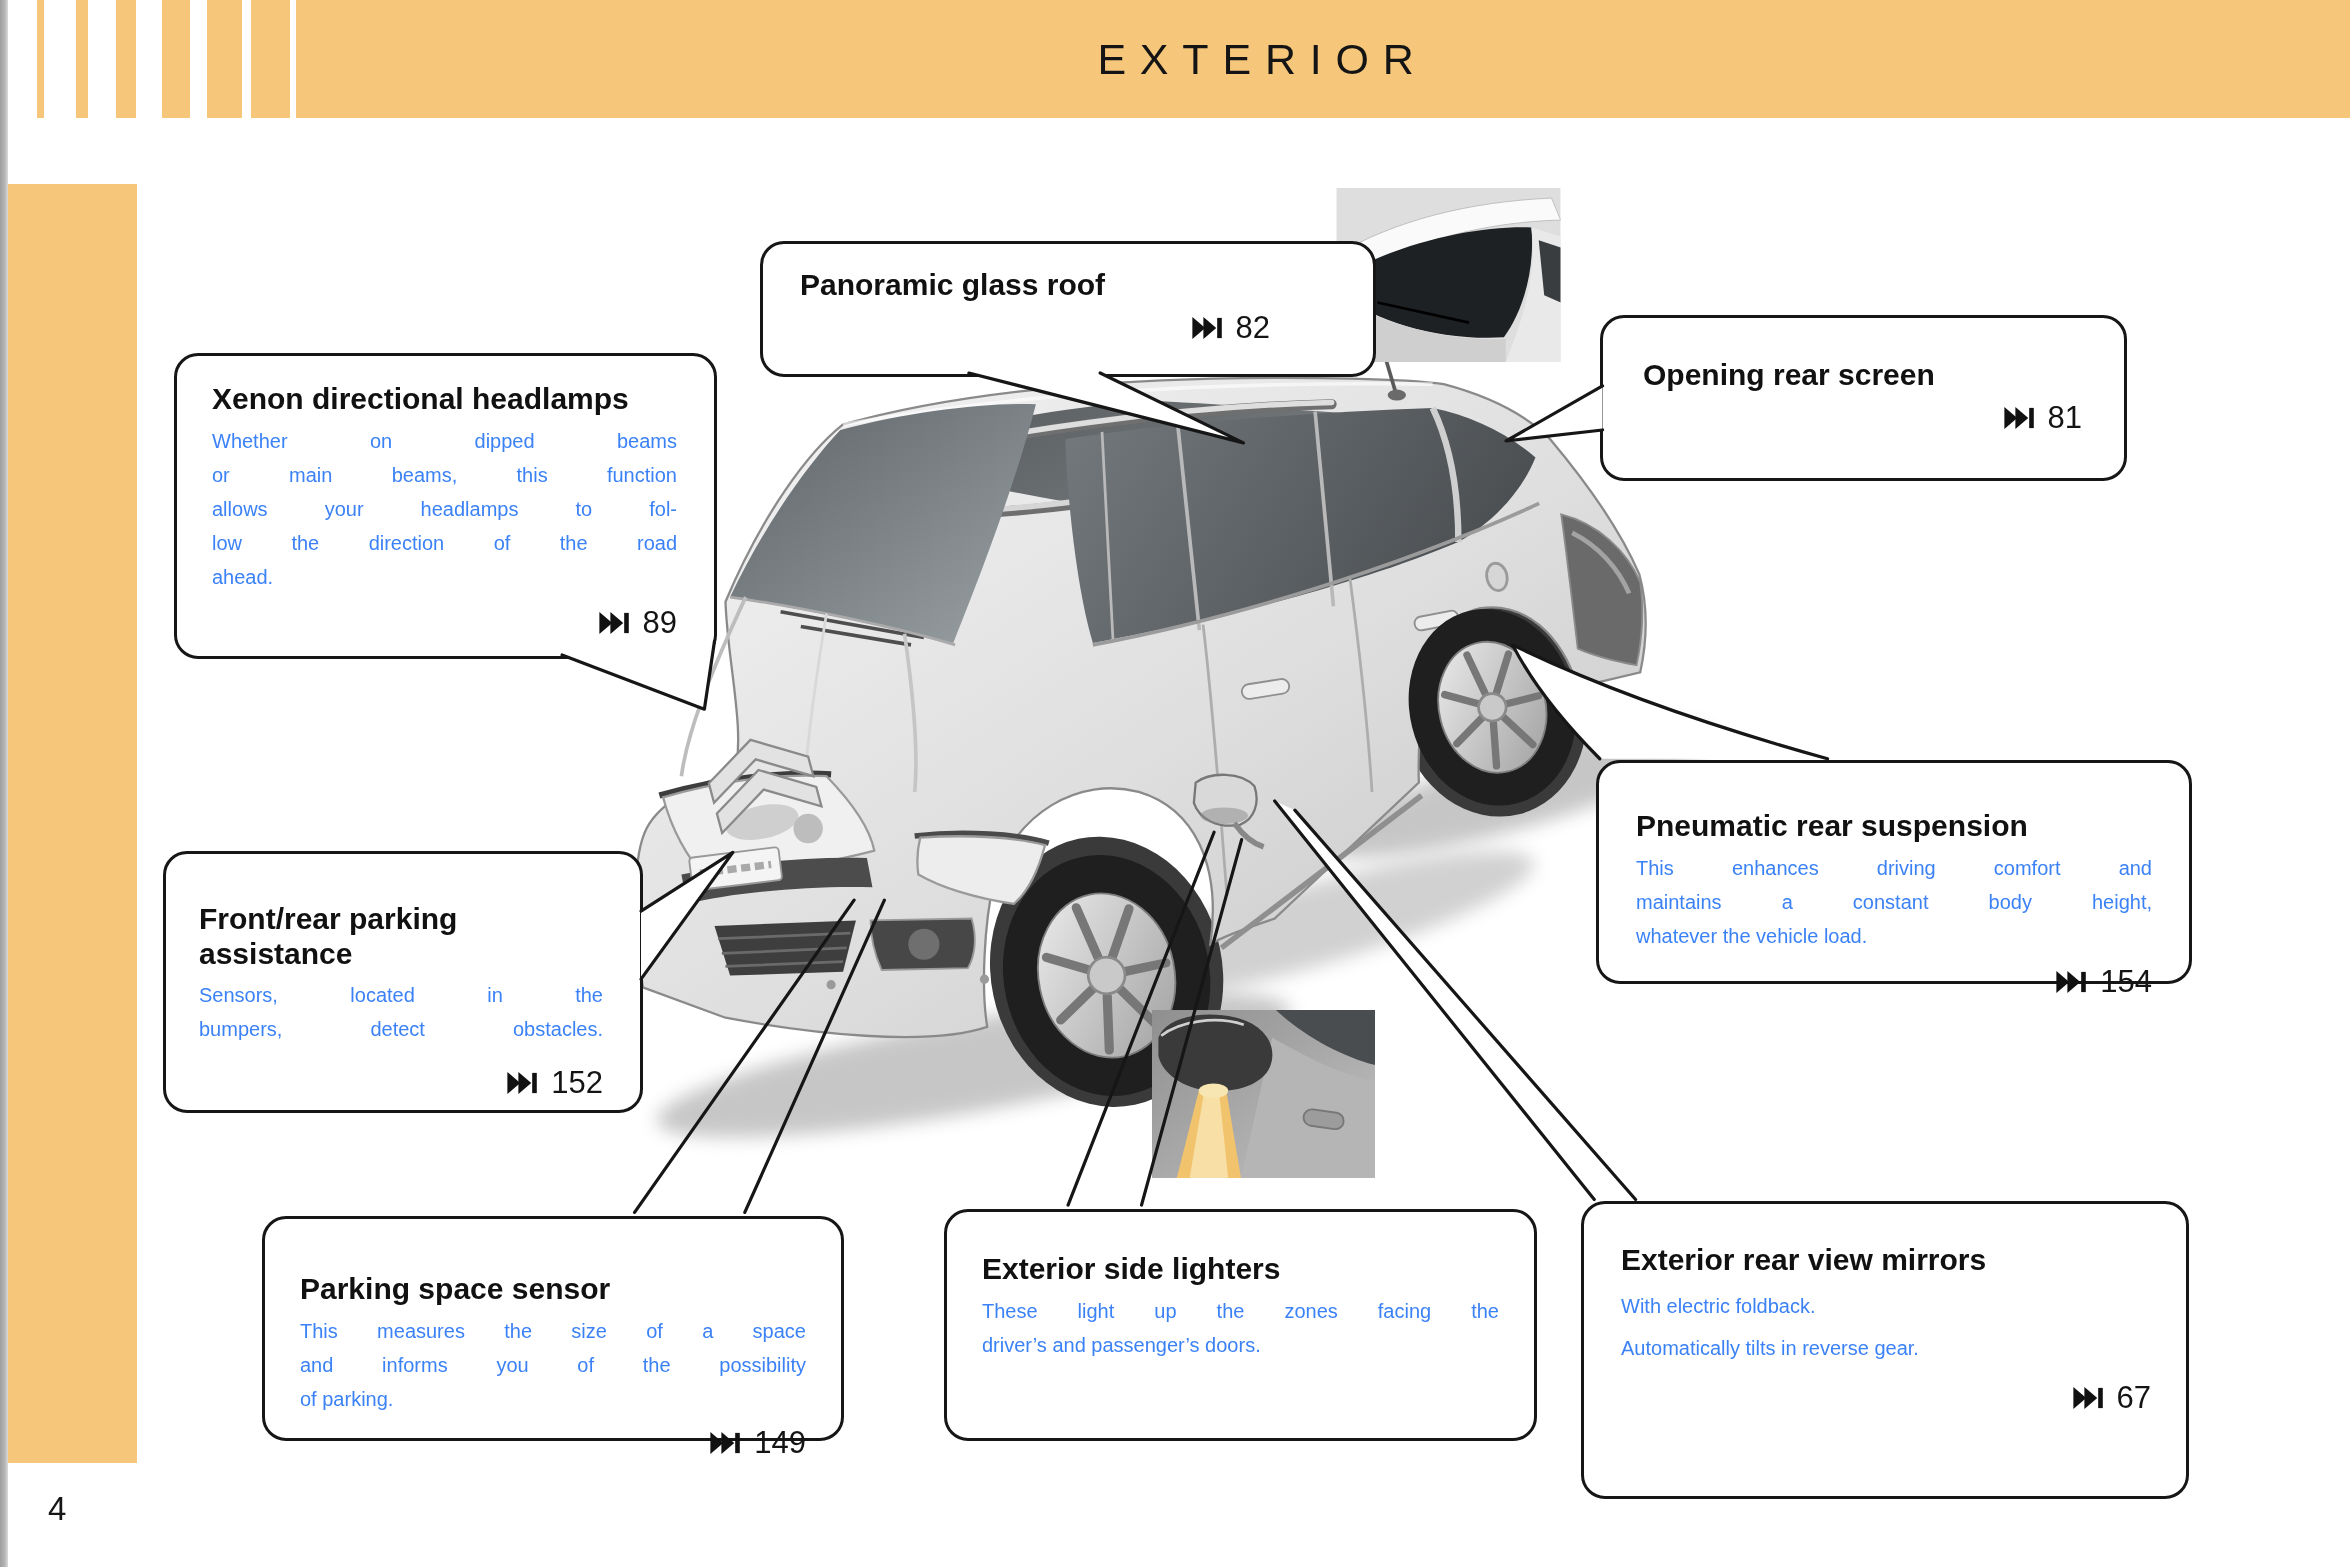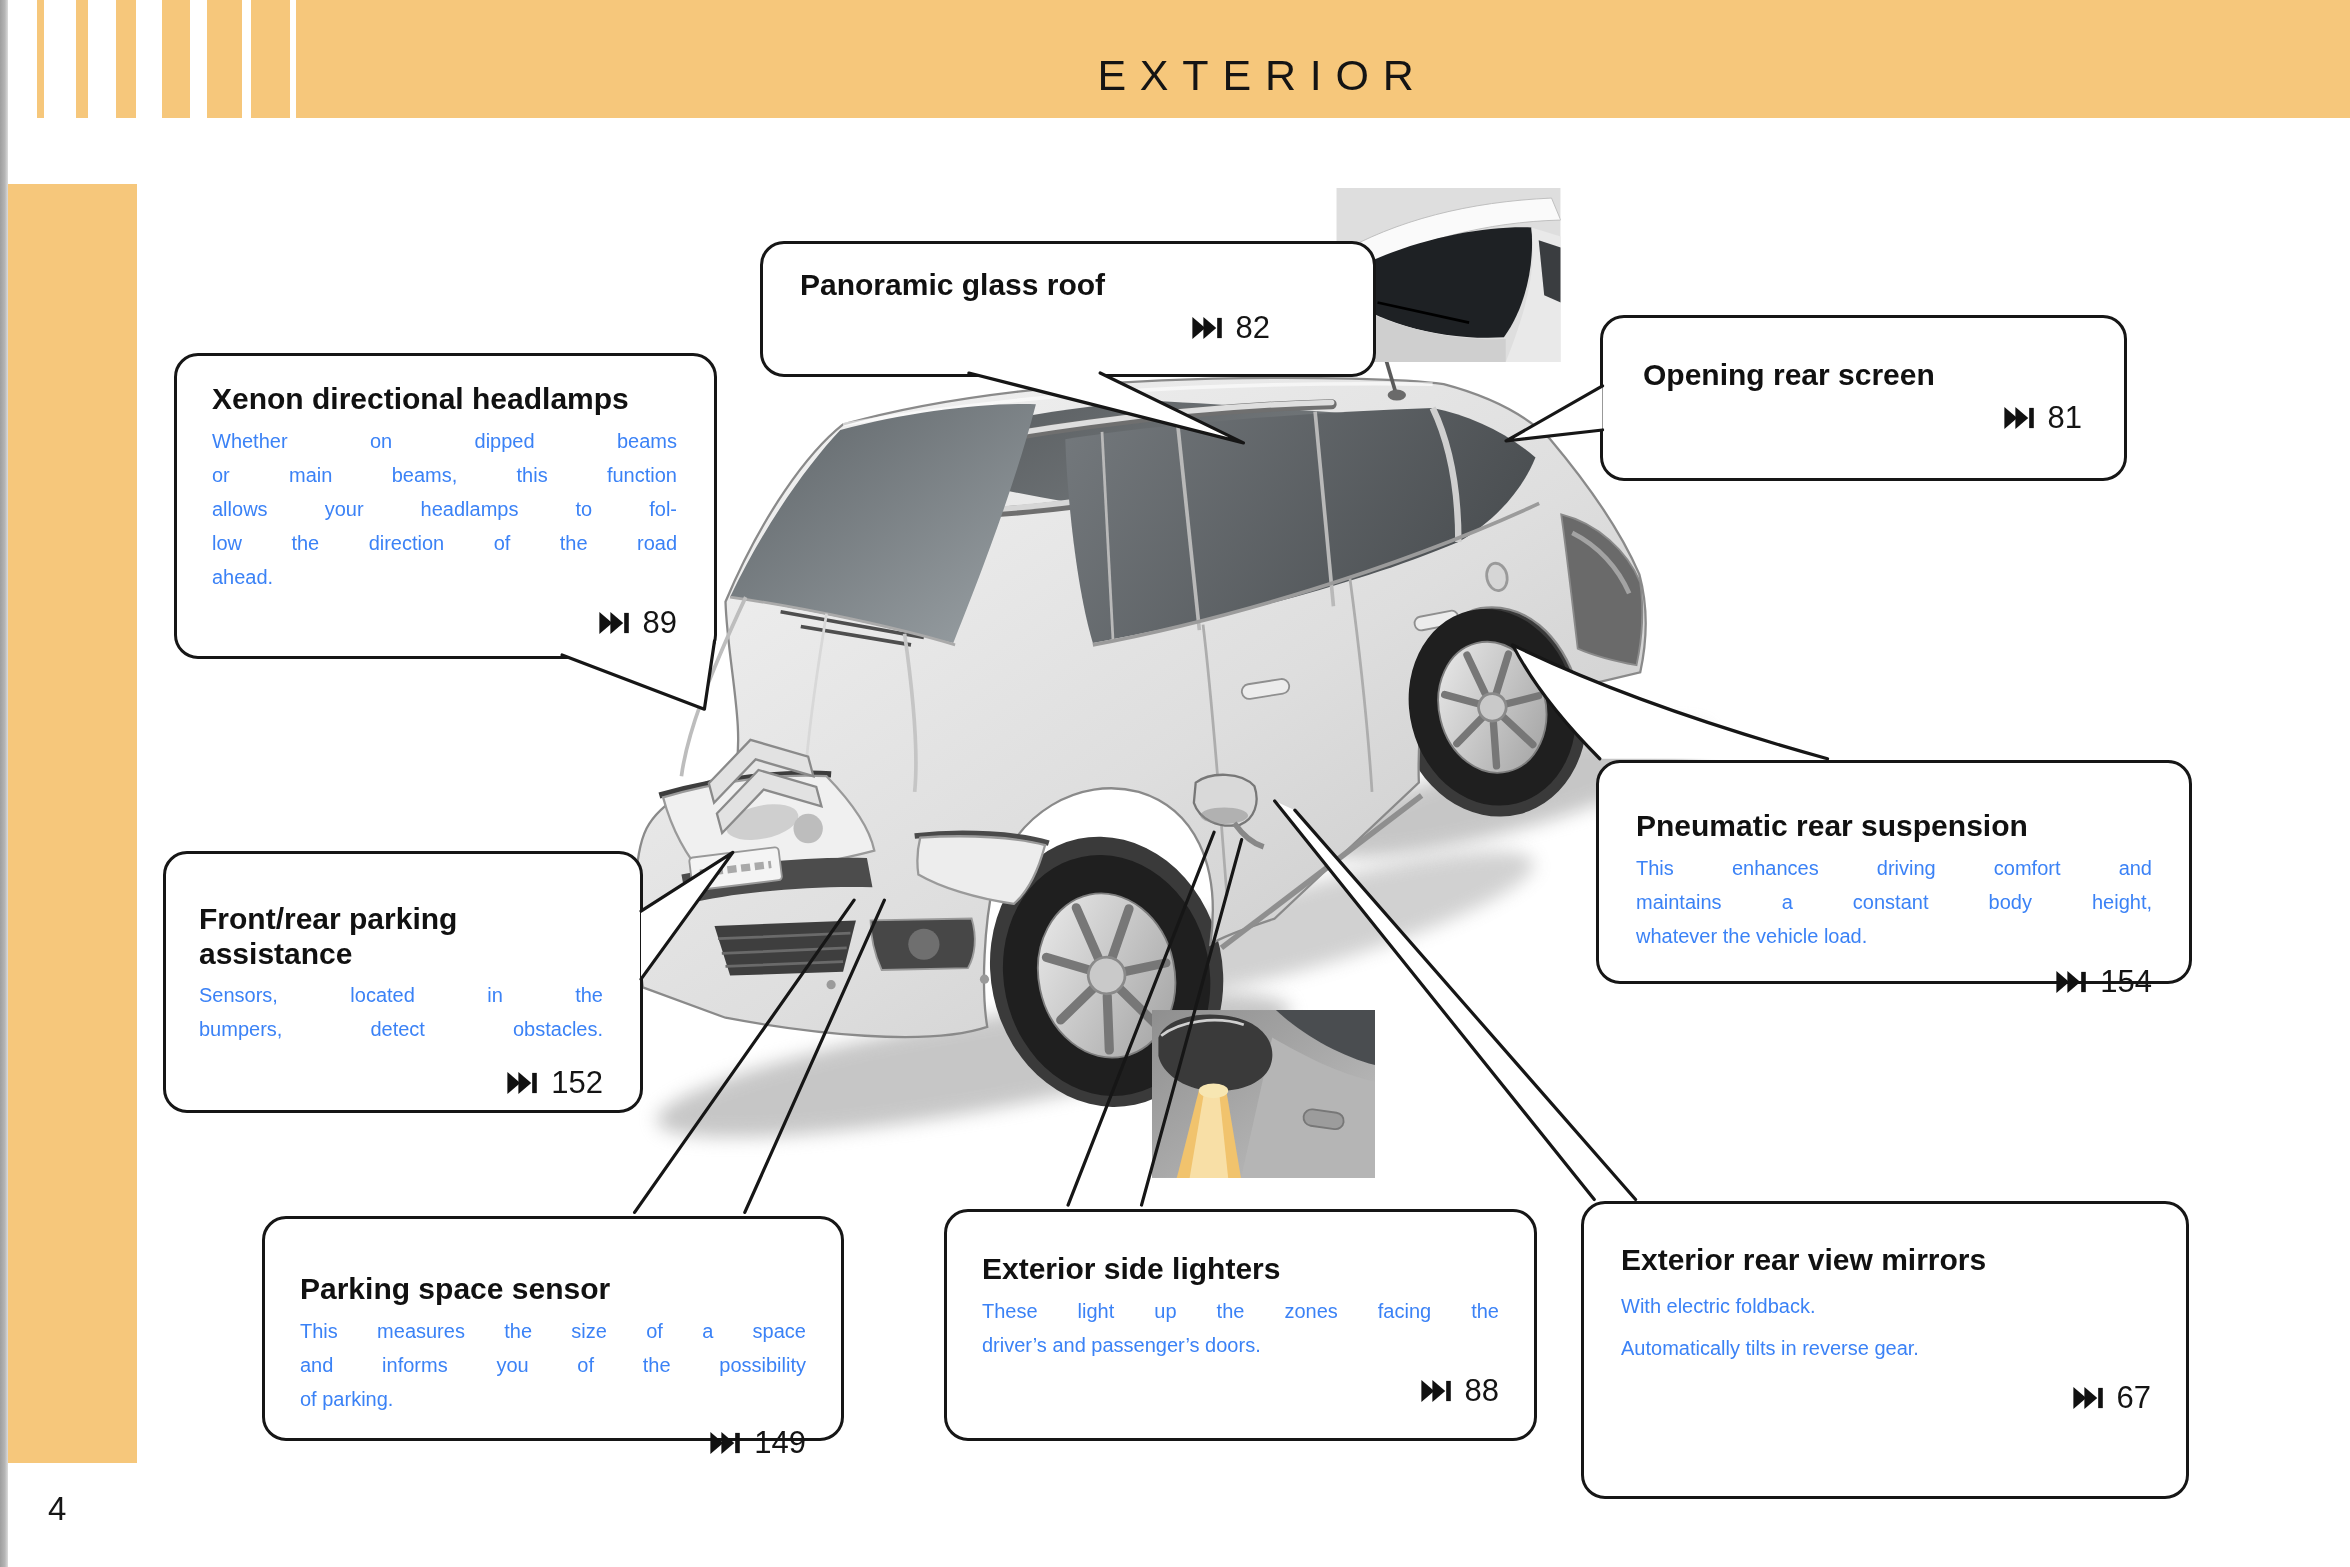--- a/index.html
+++ b/index.html
@@ -9,21 +9,21 @@
   }
   
   .scan-edge{position:absolute;left:0;top:0;width:8.3px;height:1568px;
     background:linear-gradient(to right,#9e9e9e,#b5b5b5 60%,#dcdcdc);z-index:6;}
   
   .header{position:absolute;left:0;top:0;width:2351px;height:118px;z-index:3;}
   .header .solid{position:absolute;left:296px;top:0;right:0;height:118px;background:var(--accent);}
   .header .stripe{position:absolute;top:0;height:118px;background:var(--accent);}
   .s1{left:37px;width:7.3px;} .s2{left:76px;width:12px;} .s3{left:116px;width:20px;}
   .s4{left:162px;width:27.5px;} .s5{left:207px;width:35px;} .s6{left:251px;width:39px;}
-  .header-title{position:absolute;left:0;top:16px;width:2351px;height:118px;
+  .header-title{position:absolute;left:0;top:0;width:2351px;height:118px;
     display:flex;align-items:center;justify-content:center;padding-left:174px;box-sizing:border-box;
     font-size:43px;letter-spacing:13.8px;font-weight:500;color:#141414;}
   
   .sidebar{position:absolute;left:8.3px;top:184px;width:129px;height:1279px;background:var(--accent);z-index:3;}
   .sidebar-label{position:absolute;left:68px;top:905px;transform:translate(-50%,-50%) rotate(-90deg);
     white-space:nowrap;font-size:44px;letter-spacing:35px;color:#161616;}
   .page-number{position:absolute;left:48px;top:1490px;font-size:33px;color:#161616;z-index:4;}
   
   .car-layer{position:absolute;left:0;top:0;z-index:1;}
   .inset{position:absolute;z-index:2;}
@@ -399,26 +399,20 @@
     <span>149</span>
   </div>
 </div>
 
 <div class="callout c-lighters just">
   <div class="title">Exterior side lighters</div>
   <div class="body">
       <div class="jline">These light up the zones facing the</div>
       <div class="jline">driver’s and passenger’s doors.</div>
     </div>
-  <div class="ref">
-    <svg viewBox="0 0 37 26" width="34" height="24">
-        <use href="#i-next"></use>
-      </svg>
-    <span>88</span>
-  </div>
 </div>
 
 <div class="callout c-mirrors wide-lines">
   <div class="title">Exterior rear view mirrors</div>
   <div class="body">
       <div class="jline">With electric foldback.</div>
       <div class="jline">Automatically tilts in reverse gear.</div>
     </div>
   <div class="ref">
     <svg viewBox="0 0 37 26" width="34" height="24">

